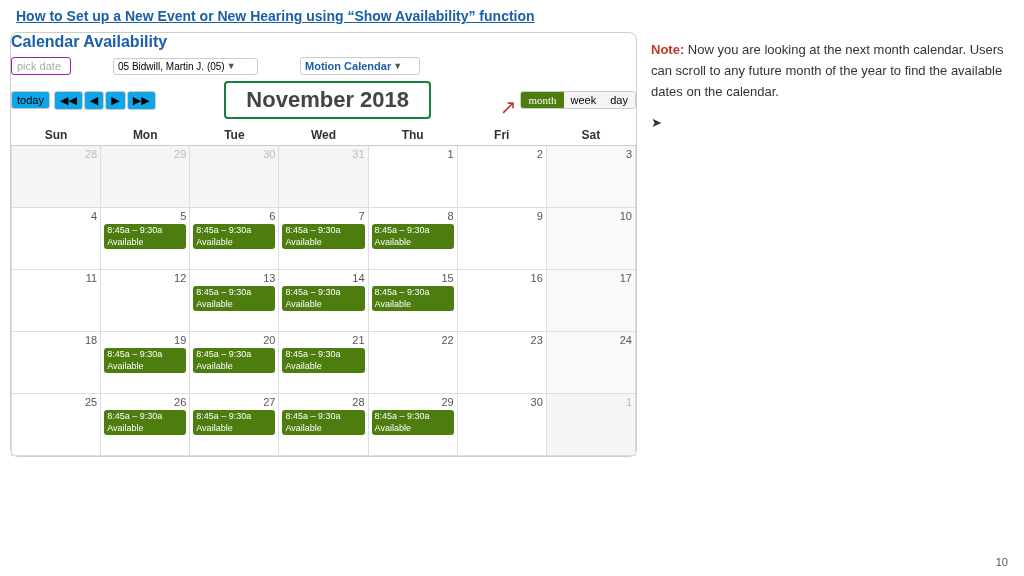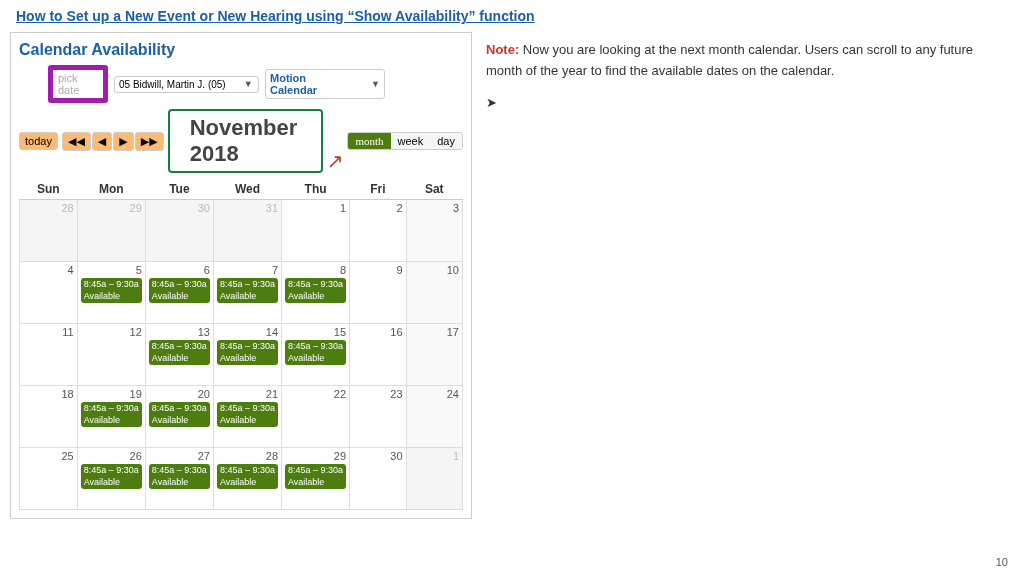--- a/index.html
+++ b/index.html
@@ -22,61 +22,60 @@
     }
 
     .main-layout {
       display: flex;
       flex-direction: row;
       padding: 4px 10px;
       gap: 10px;
     }
 
     .calendar-panel {
-      width: 462px;
+      width: 627px;
       border: 1px solid #ccc;
-      border-radius: 0;
-      padding: 8px;
+      border-radius: 8px;
       flex-shrink: 0;
     }
 
     .calendar-panel-title {
       font-size: 16px;
       font-weight: bold;
       color: #1a5fa8;
       margin-bottom: 6px;
     }
 
     .toolbar {
       display: flex;
       align-items: center;
       gap: 6px;
       margin-bottom: 6px;
     }
 
     .pick-date-input {
-      border: 5px solid #a21caf;
+      border: 1px solid #a21caf;
       border-radius: 3px;
       padding: 2px 5px;
       font-size: 11px;
       color: #aaa;
       width: 60px;
-      margin-left: 29px;
     }
 
     .dropdown {
       border: 1px solid #ccc;
       border-radius: 3px;
       padding: 2px 4px;
       font-size: 11px;
       background: #fff;
       cursor: pointer;
       display: flex;
       align-items: center;
-      gap: 18px;
+      gap: 2px;
+      margin-left: 36px;
     }
 
     .dropdown-arrow {
       font-size: 9px;
       color: #555;
     }
 
     .judge-dropdown {
       width: 145px;
     }
@@ -90,21 +89,21 @@
     .nav-row {
       display: flex;
       align-items: center;
       gap: 4px;
       margin-bottom: 6px;
     }
 
     .nav-btn {
       border: 1px solid #ccc;
       border-radius: 3px;
-      background: #fdba74;
+      background: #0ea5e9;
       padding: 2px 5px;
       font-size: 11px;
       cursor: pointer;
     }
 
     .nav-arrows {
       display: flex;
       gap: 1px;
     }
 

